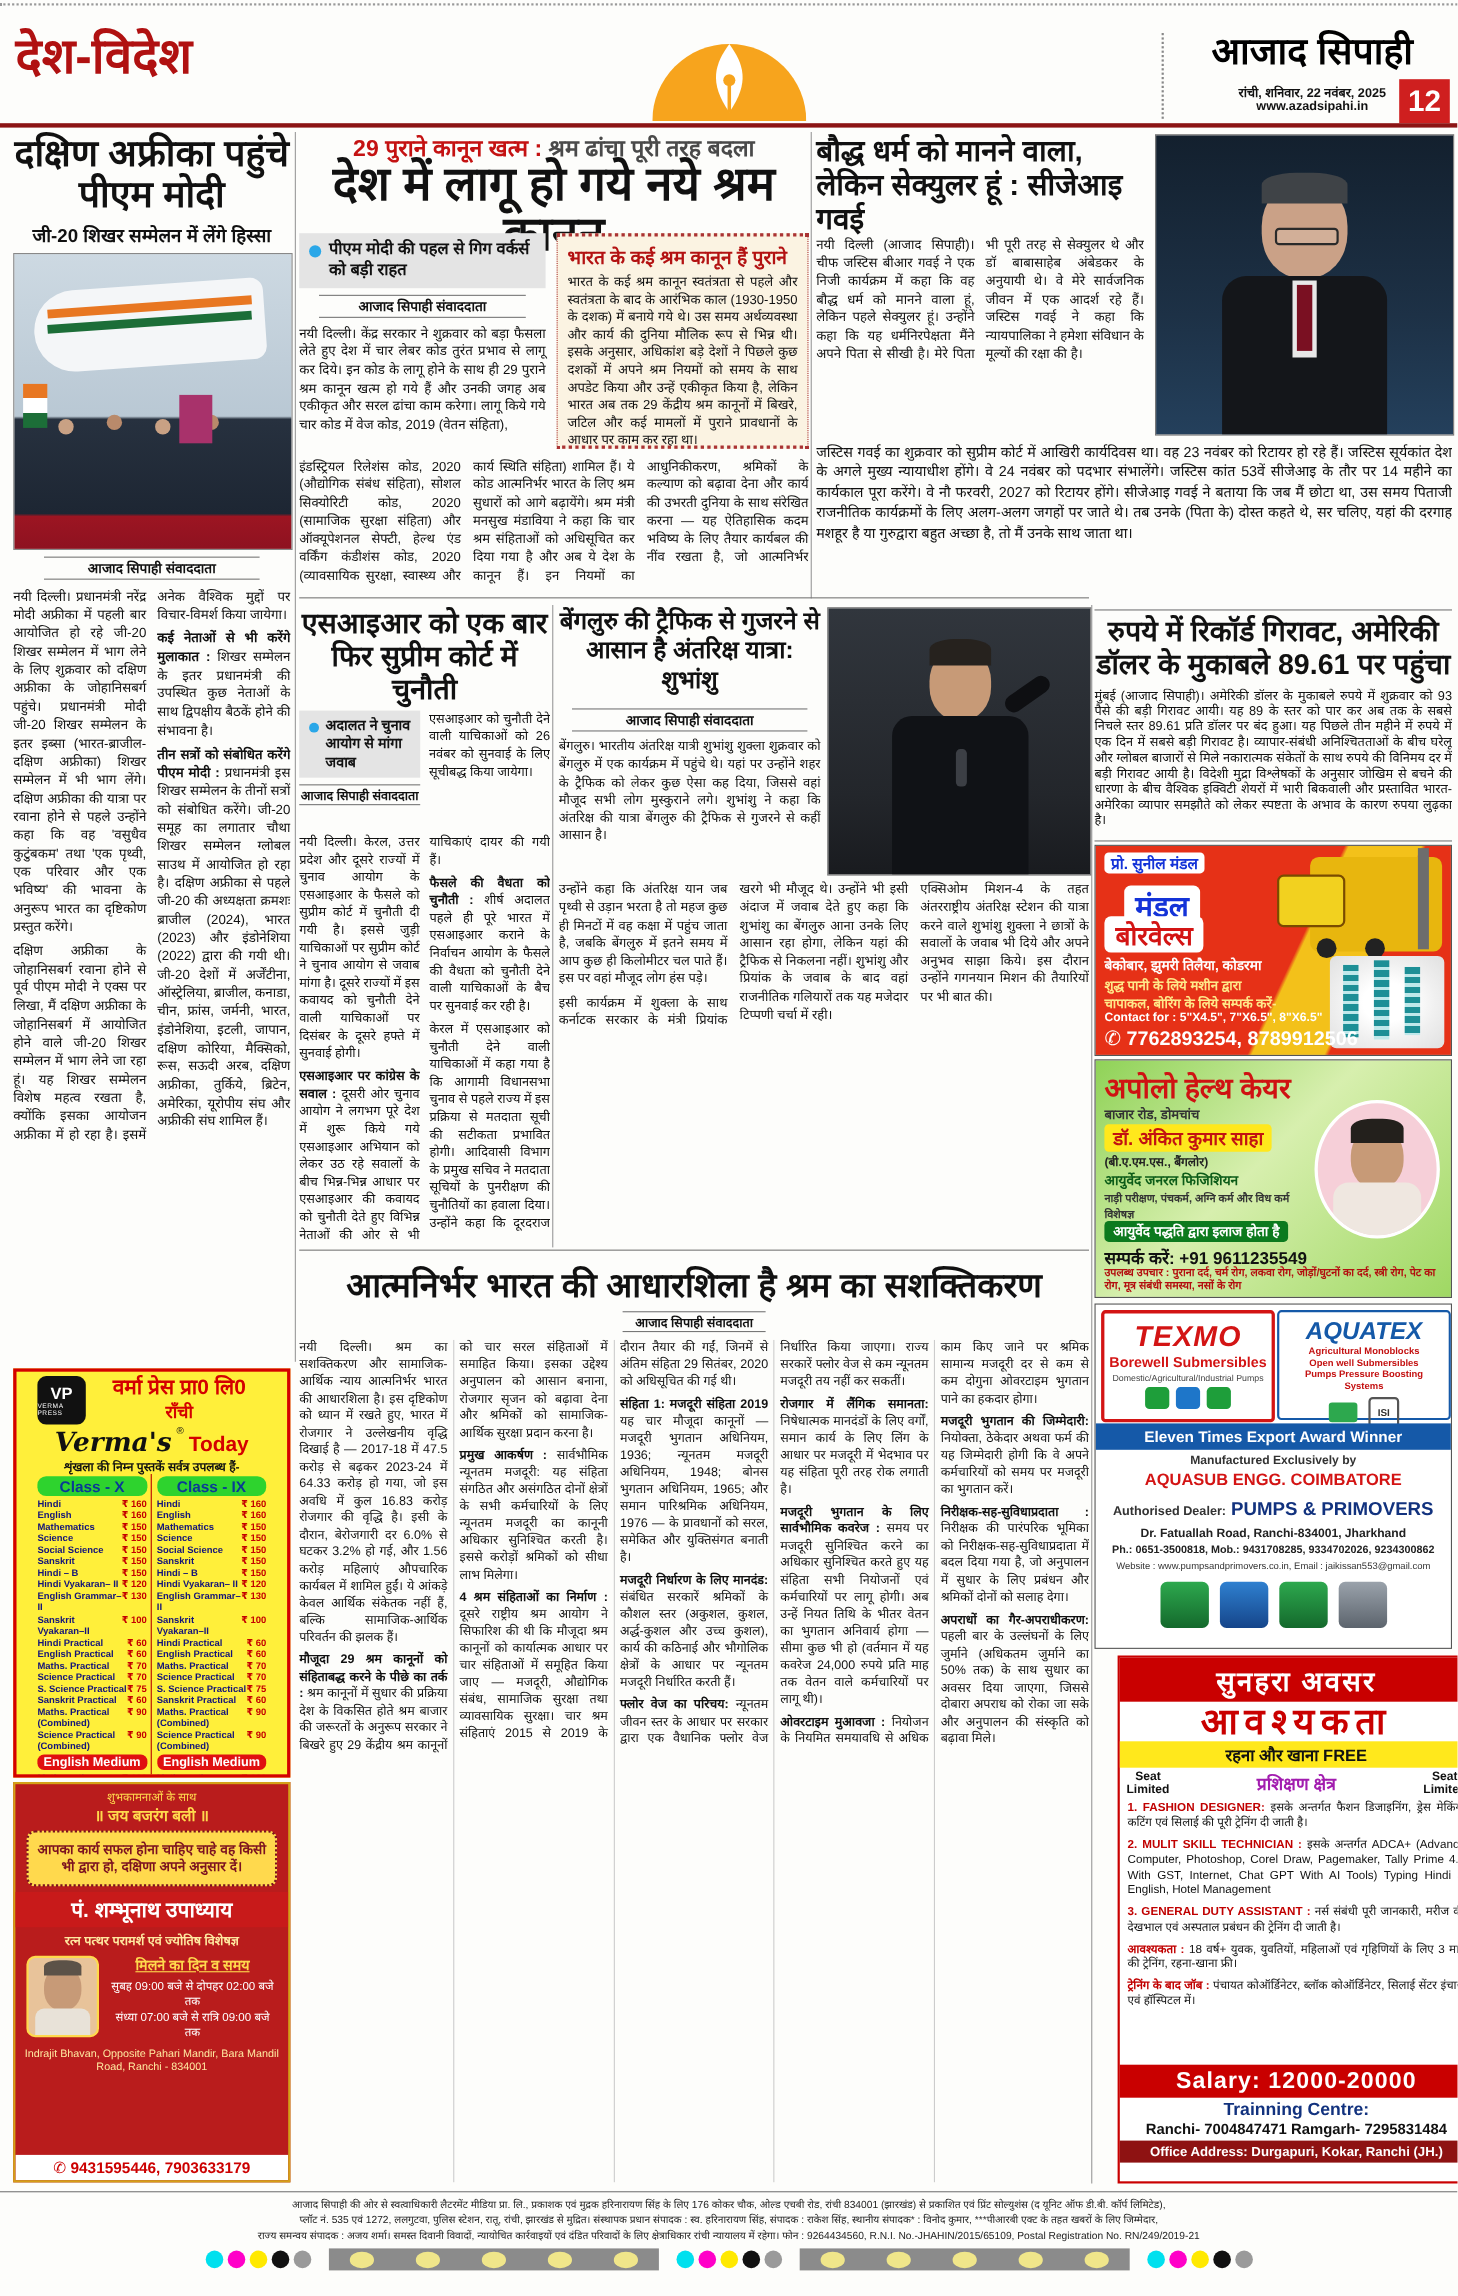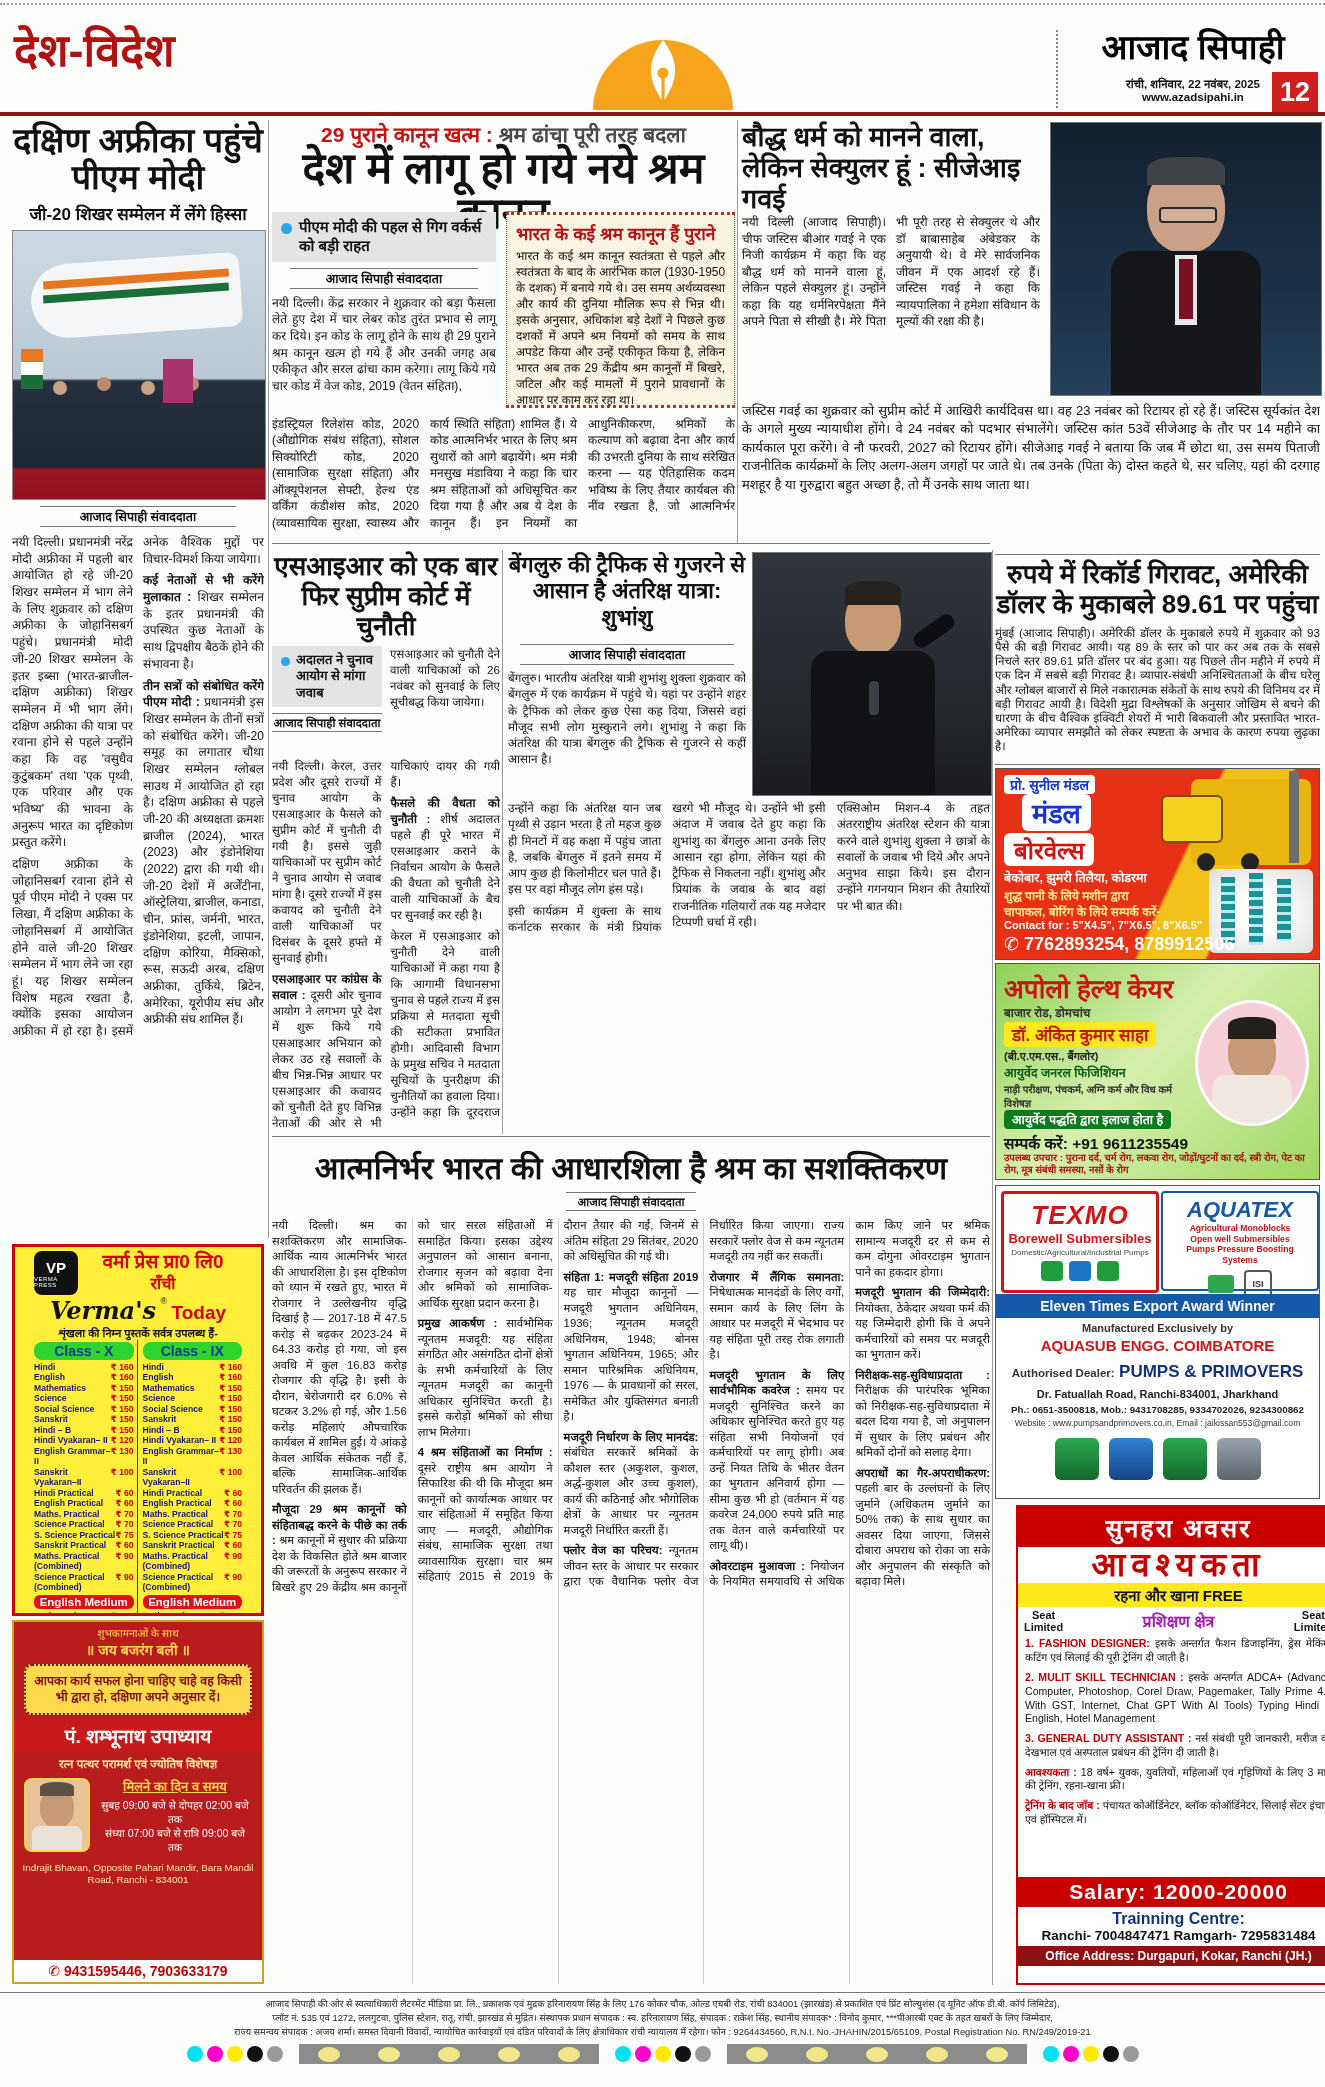--- a/index.html
+++ b/index.html
@@ -216,21 +216,21 @@
   <div style="position:absolute;right:96px;top:26px;width:58px;height:44px;background:#f2d11f;border:2px solid #7a4b00;border-radius:6px;"></div>
   <div style="position:absolute;right:20px;top:2px;width:10px;height:92px;background:#6d6d6d;"></div>
   <div style="position:absolute;right:60px;top:84px;width:18px;height:18px;border-radius:50%;background:#222;"></div>
   <div style="position:absolute;right:104px;top:84px;width:18px;height:18px;border-radius:50%;background:#222;"></div>
   <div style="position:absolute;right:6px;bottom:6px;width:104px;height:84px;background:radial-gradient(#fff 30%,#f0f0f0 60%,#e0e0e0);border-radius:6px;">
     <div style="position:absolute;left:12px;top:8px;width:14px;height:66px;background:repeating-linear-gradient(180deg,#1d8f96 0 6px,#bfe8ea 6px 9px);"></div>
     <div style="position:absolute;left:40px;top:4px;width:14px;height:72px;background:repeating-linear-gradient(180deg,#1d8f96 0 6px,#bfe8ea 6px 9px);"></div>
     <div style="position:absolute;left:68px;top:10px;width:14px;height:62px;background:repeating-linear-gradient(180deg,#1d8f96 0 6px,#bfe8ea 6px 9px);"></div>
   </div>
   <div style="position:absolute;left:8px;top:6px;color:#1433d8;background:#fff;padding:0 6px;border-radius:4px;font-weight:900;font-size:14px;">प्रो. सुनील मंडल</div>
-  <div style="position:absolute;left:26px;top:25px;background:#fff;color:#1433d8;font-size:27px;font-weight:900;padding:0 10px;border-radius:6px;">मंडल</div>
+  <div style="position:absolute;left:26px;top:36px;background:#fff;color:#1433d8;font-size:27px;font-weight:900;padding:0 10px;border-radius:6px;">मंडल</div>
   <div style="position:absolute;left:8px;top:64px;background:#fff;color:#d31414;font-size:24px;font-weight:900;padding:0 10px;border-radius:6px;">बोरवेल्स</div>
   <div style="position:absolute;left:8px;top:100px;color:#fff;font-weight:800;font-size:12.5px;">बेकोबार, झुमरी तिलैया, कोडरमा</div>
   <div style="position:absolute;left:8px;top:118px;color:#ffe98a;font-weight:800;font-size:12px;">शुद्ध पानी के लिये मशीन द्वारा</div>
   <div style="position:absolute;left:8px;top:134px;color:#ffe98a;font-weight:800;font-size:12px;">चापाकल, बोरिंग के लिये सम्पर्क करें-</div>
   <div style="position:absolute;left:8px;top:150px;color:#fff;font-weight:800;font-size:11px;">Contact for : 5"X4.5", 7"X6.5", 8"X6.5"</div>
   <div style="position:absolute;left:8px;bottom:4px;color:#fff;font-weight:900;font-size:18px;">
     <span>✆ </span><span>7762893254, 8789912506</span>
   </div>
 </div>
 

